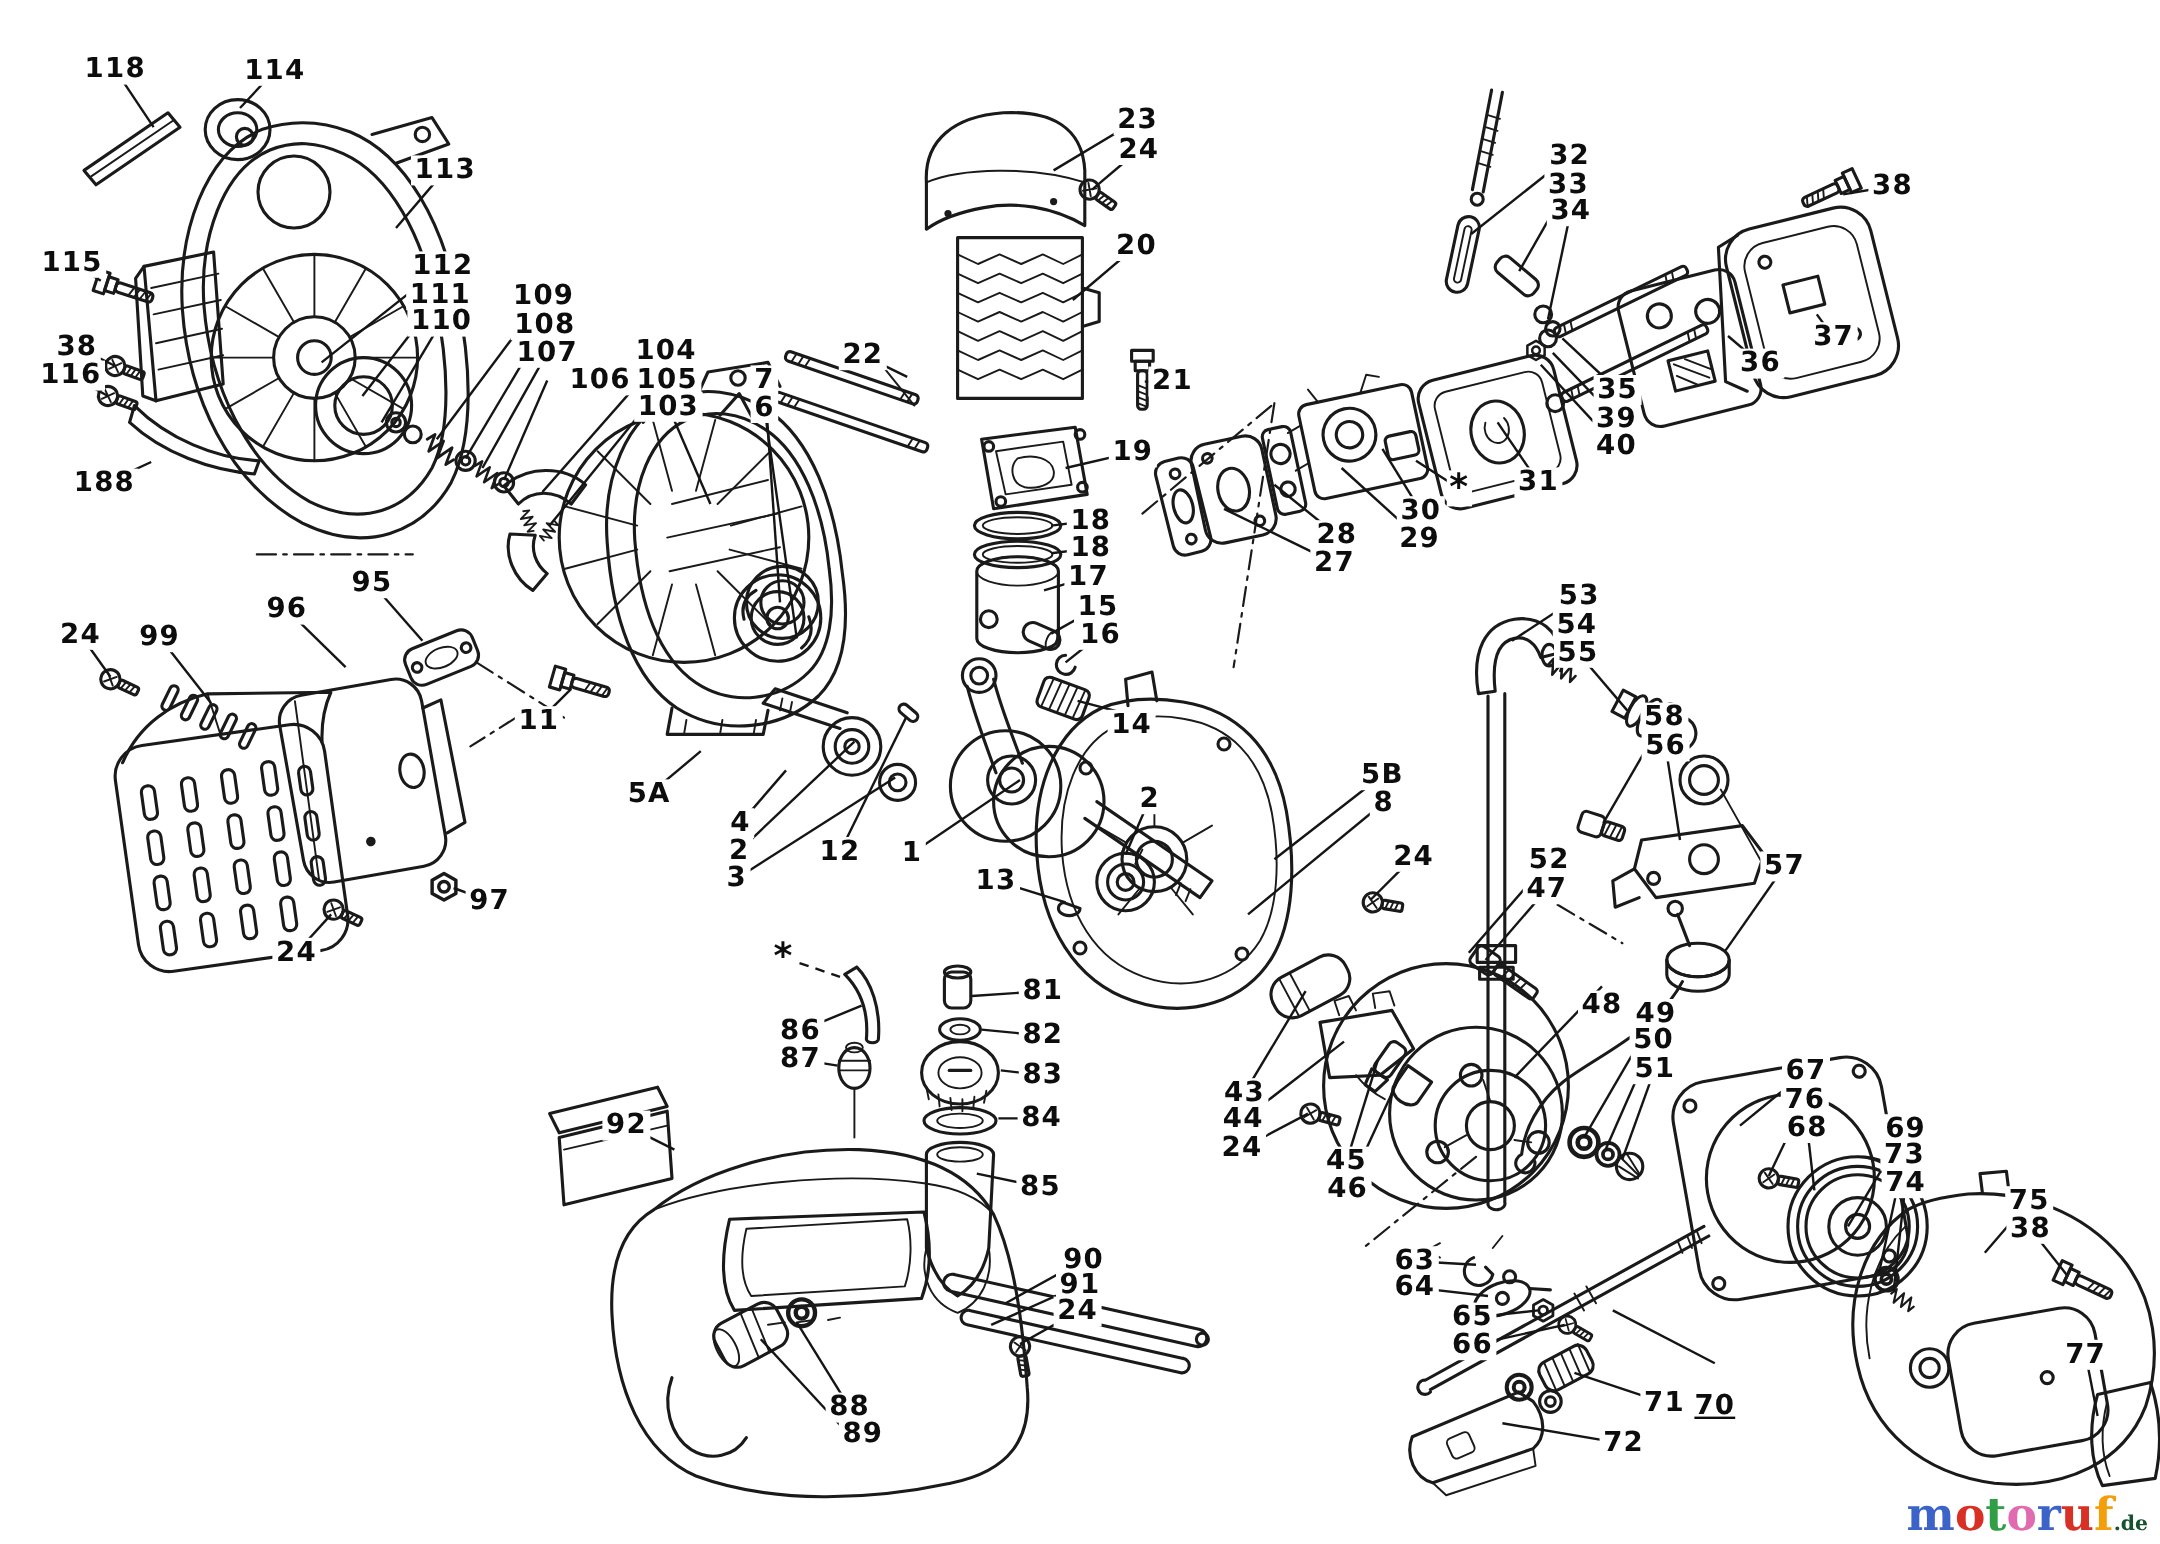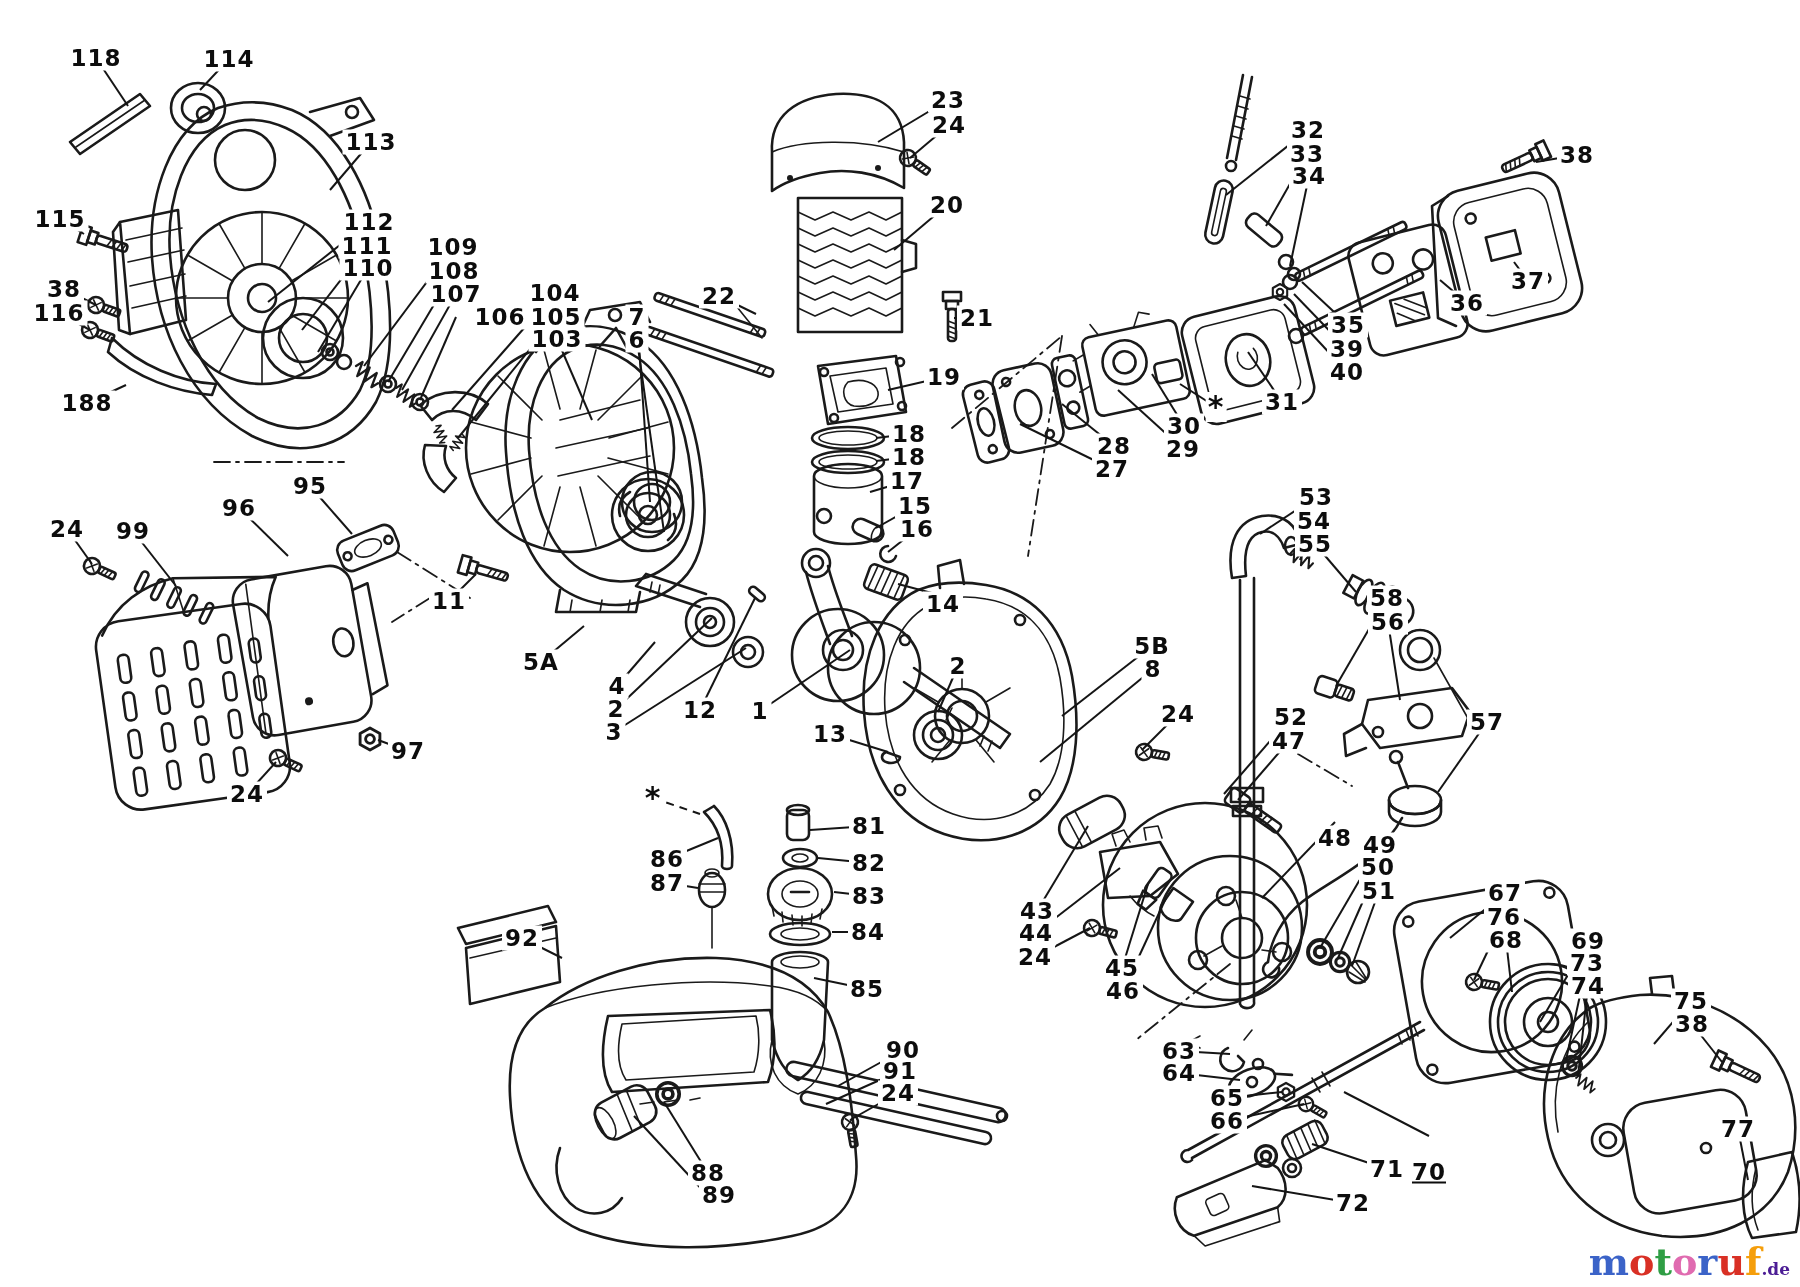--- a/index.html
+++ b/index.html
@@ -11,21 +11,21 @@
   #art .dashdot{stroke-dasharray:16 6 3 6;stroke-width:1.8;}
   #art .dark{fill:#1a1a1a;stroke:none;}
   #leaders line{stroke:#151515;stroke-width:2;}
   #callouts .callout{position:absolute;transform:translate(-50%,-50%);
       font-weight:bold;font-size:23px;line-height:1;color:#0d0d0d;background:#fff;
       padding:1px 3px;letter-spacing:1px;white-space:nowrap;}
   #callouts .callout.star{font-size:30px;padding:0 2px;}
   #watermark{position:absolute;right:10px;bottom:6px;
       font-family:"DejaVu Serif","Liberation Serif",serif;font-weight:bold;
       font-size:38px;line-height:1;letter-spacing:0px;}
-  #watermark .suffix{font-size:17px;color:#4c1d95;font-weight:bold;}
+  #watermark .suffix{font-size:17px;color:#14532d;font-weight:bold;}
 </style>
 </head>
 <body>
 
 <div id="stage">
 
   <svg id="art" class="layer" viewBox="0 0 1800 1287">
     <defs>
       <g id="boltH">
         <path d="M-8,-9 h9 v18 h-9 z"></path>

